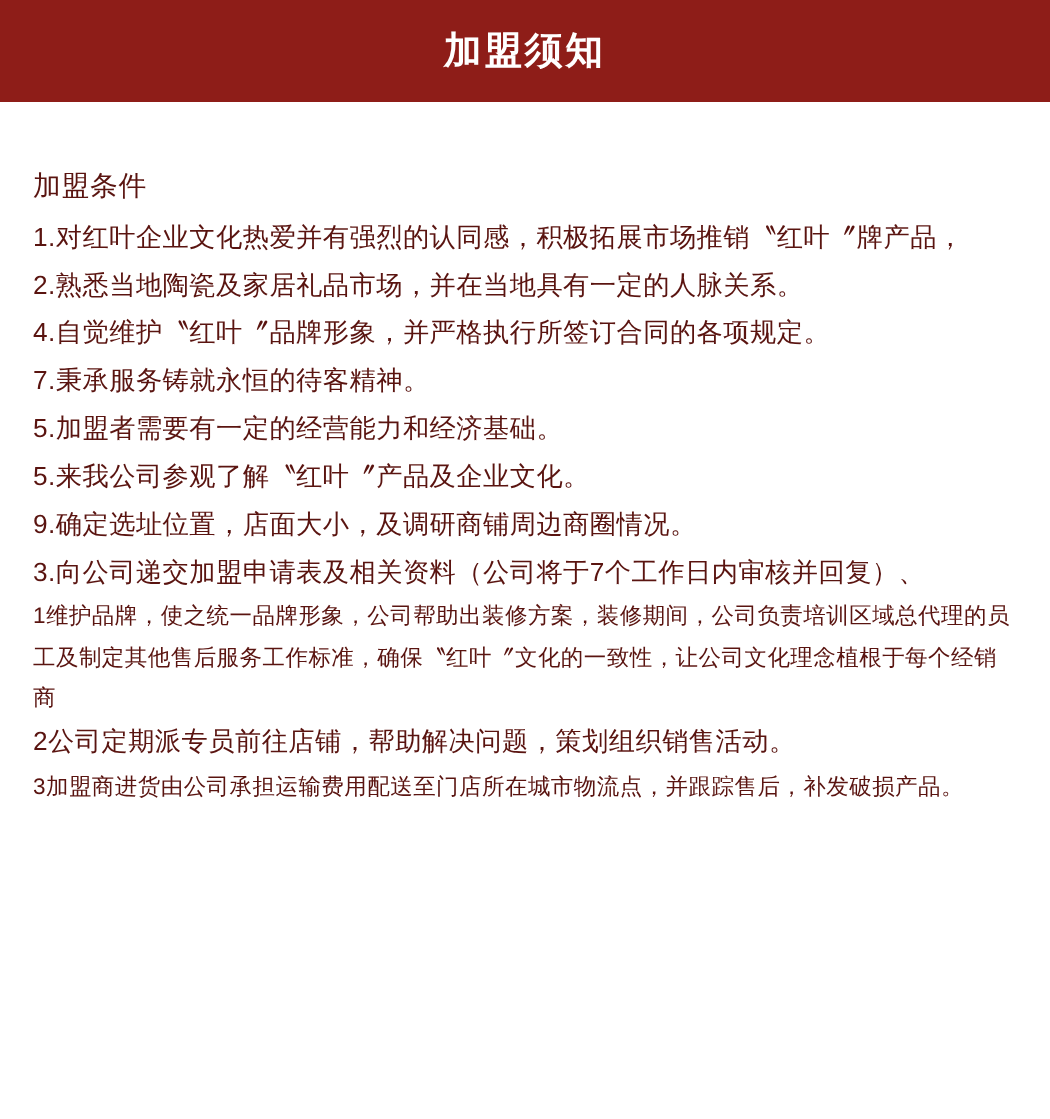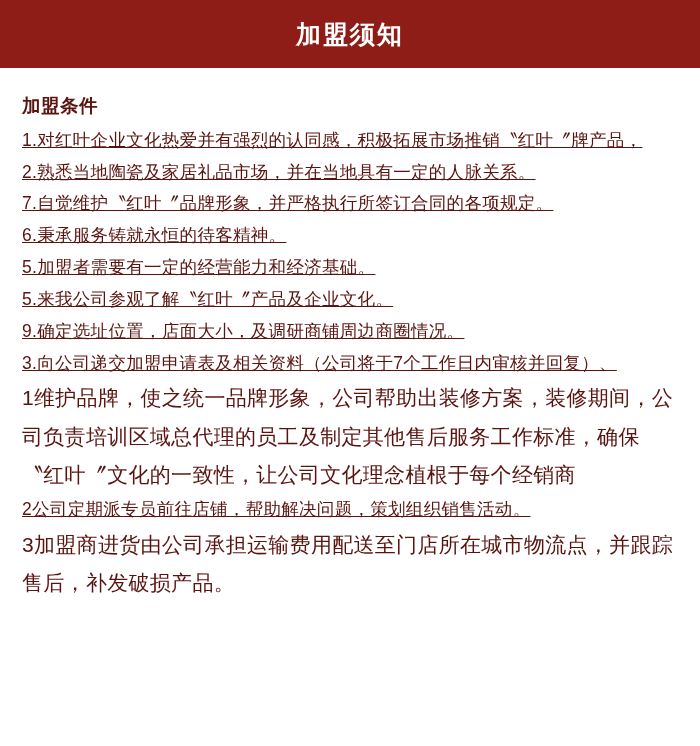--- a/index.html
+++ b/index.html
@@ -35,63 +35,62 @@
     font-weight: bold;
     letter-spacing: 2px;
     line-height: 1;
   }
   .content {
     padding: 22px 22px 0 22px;
     box-sizing: border-box;
   }
   .section-title {
     font-size: 18.5px;
-    font-weight: bold;
+    font-weight: normal;
     color: #5a1410;
     line-height: 1.55;
-    margin: 2px 0 4px 0;
+    margin: 20px 0 4px 0;
     letter-spacing: 0.5px;
   }
   .line {
     font-size: 17.5px;
     color: #5a1410;
     line-height: 1.82;
     letter-spacing: 0.3px;
     white-space: pre-wrap;
     word-break: break-all;
-    text-decoration: underline;
   }
   .block {
     margin: 0;
     padding: 0;
   }
   .paragraph {
-    font-size: 21px;
+    font-size: 15px;
     color: #5a1410;
     line-height: 1.82;
     letter-spacing: 0.3px;
   }
 </style>
 </head>
 <body>
 
 <div class="page">
 
   <div class="header-bar">
     <div class="header-title">加盟须知</div>
   </div>
 
   <div class="content">
 
     <div class="block">
       <div class="section-title">加盟条件</div>
       <div class="line">1.对红叶企业文化热爱并有强烈的认同感，积极拓展市场推销〝红叶〞牌产品，</div>
       <div class="line">2.熟悉当地陶瓷及家居礼品市场，并在当地具有一定的人脉关系。</div>
-      <div class="line">7.自觉维护〝红叶〞品牌形象，并严格执行所签订合同的各项规定。</div>
-      <div class="line">6.秉承服务铸就永恒的待客精神。</div>
+      <div class="line">4.自觉维护〝红叶〞品牌形象，并严格执行所签订合同的各项规定。</div>
+      <div class="line">7.秉承服务铸就永恒的待客精神。</div>
       <div class="line">5.加盟者需要有一定的经营能力和经济基础。</div>
     </div>
 
     <div class="block">
       <div class="line">5.来我公司参观了解〝红叶〞产品及企业文化。</div>
       <div class="line">9.确定选址位置，店面大小，及调研商铺周边商圈情况。</div>
       <div class="line">3.向公司递交加盟申请表及相关资料（公司将于7个工作日内审核并回复）、</div>
     </div>
 
     <div class="block">

